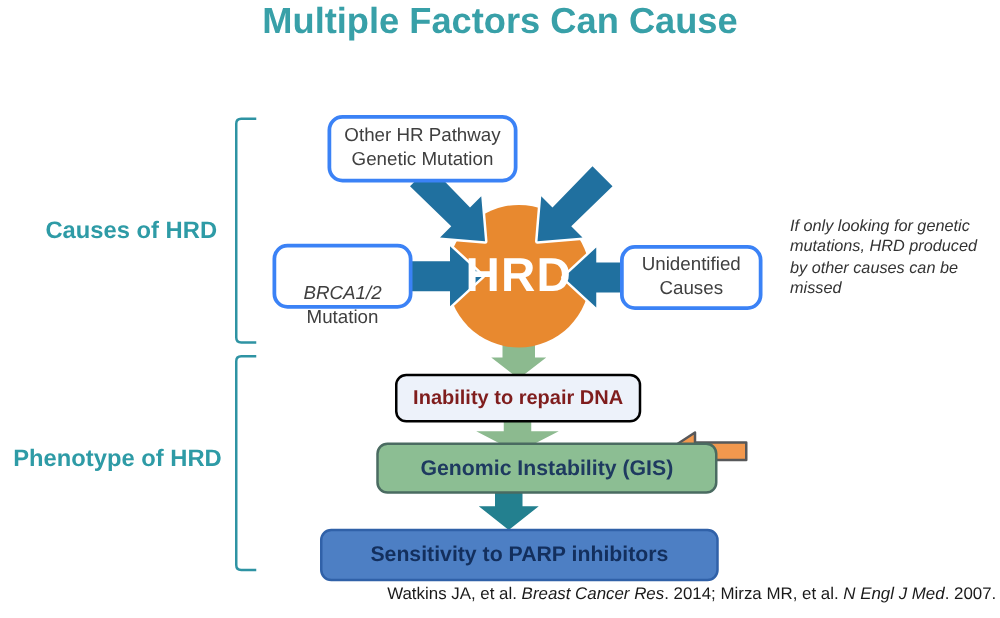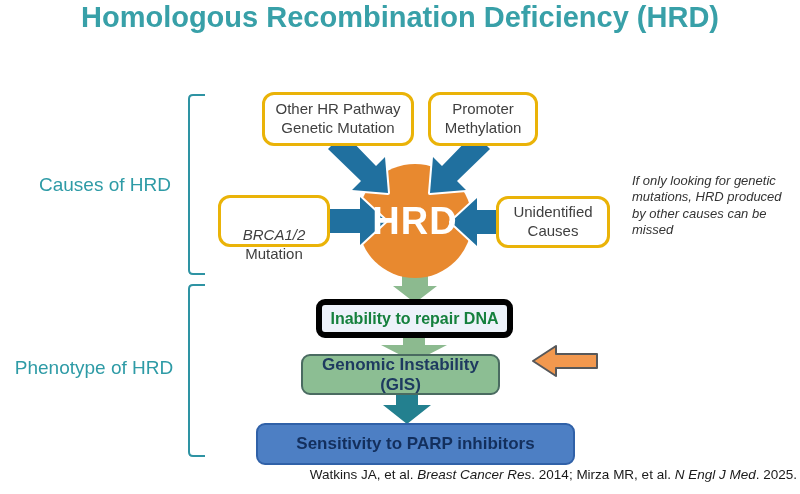--- a/index.html
+++ b/index.html
@@ -21,47 +21,47 @@
     text-align: center;
     color: #38A0A8;
     font-size: 29px;
     font-weight: bold;
     line-height: 35px;
   }
 
   .side-label {
     color: #2E9BA6;
     font-size: 19px;
-    font-weight: normal;
+    font-weight: bold;
     text-align: center;
   }
 
   .cause-box {
     background: #ffffff;
-    border: 3px solid #eab308;
+    border: 3px solid #3b82f6;
     border-radius: 12px;
     display: flex;
     align-items: center;
     justify-content: center;
     text-align: center;
     color: #3F3F3F;
     font-size: 15px;
     line-height: 1.25;
     white-space: pre-line;
   }
 
   .flow-box {
     border-radius: 9px;
     display: flex;
     align-items: center;
     justify-content: center;
     text-align: center;
     font-weight: bold;
   }
-  .box-inability { background: #EDF2FA; border: 6px solid #000000; color: #15803d; font-size: 16px; }
+  .box-inability { background: #EDF2FA; border: 2px solid #000000; color: #7f1d1d; font-size: 16px; }
   .box-gis       { background: #8CBE93; border: 2px solid #4A6B61; color: #1E3A60; font-size: 17px; }
   .box-parp      { background: #4D7FC4; border: 2px solid #3061A8; color: #132F5D; font-size: 17px; }
 
   .hub-label {
     left: 358px; top: 164px; width: 114px; height: 114px;
     display: flex; align-items: center; justify-content: center;
     color: #ffffff; font-size: 38px; font-weight: bold; letter-spacing: 1px;
   }
 
   .note {
@@ -103,45 +103,43 @@
     </g>
 
     <polygon points="403,337 425,337 425,345 447,345 414,362 381,345 403,345" fill="#8CBA8F" stroke="#ffffff" stroke-width="2" stroke-linejoin="round" paint-order="stroke"></polygon>
 
     <polygon points="396,394 418,394 418,405 431,405 407,424 383,405 396,405" fill="#23808F"></polygon>
 
     <polygon points="597,354 556,354 556,346 533,361 556,376 556,368 597,368" fill="#F2984E" stroke="#57585A" stroke-width="2" stroke-linejoin="round"></polygon>
   </svg>
 
   <div class="abs layer title">
-    <div>Homologous Recombination Deficiency (HRD)</div>
+    <div>Multiple Factors Can Cause</div>
   </div>
 
   <div class="abs layer side-label" style="left:25px; top:174px; width:160px;">Causes of HRD</div>
   <div class="abs layer side-label" style="left:4px; top:357px; width:180px;">Phenotype of HRD</div>
 
   <div class="abs layer cause-box" style="left:262px; top:92px; width:152px; height:54px;">Other HR Pathway
 Genetic Mutation</div>
-  <div class="abs layer cause-box" style="left:428px; top:92px; width:110px; height:54px;">Promoter
-Methylation</div>
   <div class="abs layer cause-box" style="left:218px; top:195px; width:112px; height:52px; flex-direction:column;">
     <span class="brca-line">BRCA1/2</span>
     <span>Mutation</span>
   </div>
   <div class="abs layer cause-box" style="left:496px; top:196px; width:114px; height:52px;">Unidentified
 Causes</div>
 
   <div class="abs layer hub-label">HRD</div>
 
   <div class="abs layer flow-box box-inability" style="left:316px; top:299px; width:197px; height:39px;">Inability to repair DNA</div>
-  <div class="abs layer flow-box box-gis" style="left:301px; top:354px; width:199px; height:41px;">Genomic Instability (GIS)</div>
+  <div class="abs layer flow-box box-gis" style="left:301px; top:354px; width:273px; height:41px;">Genomic Instability (GIS)</div>
   <div class="abs layer flow-box box-parp" style="left:256px; top:423px; width:319px; height:42px;">Sensitivity to PARP inhibitors</div>
 
   <div class="abs layer note" style="left:632px; top:173px; width:168px;font-style:italic;">If only looking for genetic
 mutations, HRD produced
 by other causes can be
 missed</div>
 
   <div class="abs layer citation">
-    <span>Watkins JA, et al. </span><span class="ital">Breast Cancer Res</span><span>. 2014; Mirza MR, et al. </span><span class="ital">N Engl J Med</span><span>. 2025.</span>
+    <span>Watkins JA, et al. </span><span class="ital">Breast Cancer Res</span><span>. 2014; Mirza MR, et al. </span><span class="ital">N Engl J Med</span><span>. 2007.</span>
   </div>
 
 </div>
 
 </body></html>

